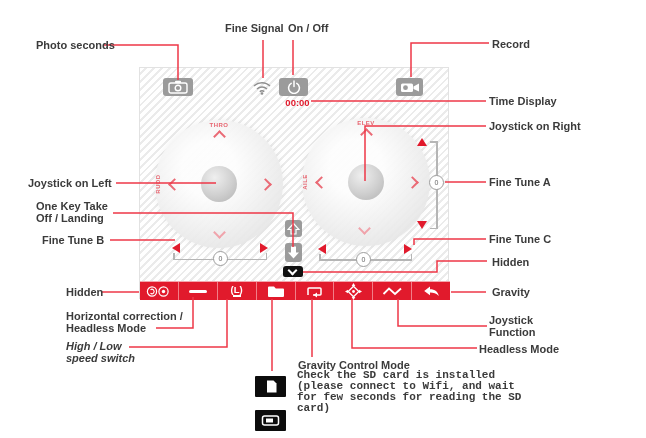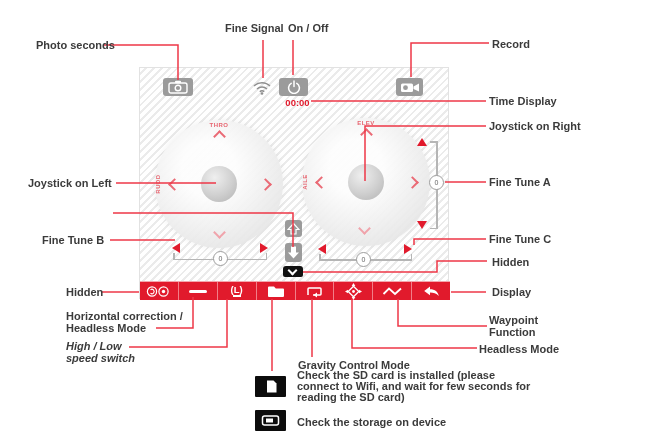--- a/index.html
+++ b/index.html
@@ -1,21 +1,21 @@
 <!DOCTYPE html>
 <html><head>
 <meta charset="utf-8">
 <style>
   html,body{margin:0;padding:0;background:#fff;}
   .canvas{position:relative;width:646px;height:438px;background:#fff;overflow:hidden;
           font-family:"Liberation Sans",sans-serif;}
   
   .lbl{position:absolute;font-size:11px;font-weight:600;color:#3b3b3b;line-height:12px;white-space:nowrap;}
   .lbl span{display:block;}
-  .wrap{white-space:normal;line-height:11px;}
+  .wrap{white-space:normal;line-height:11px;font-family:Liberation Mono, monospace;}
   
   .app{position:absolute;left:139px;top:67px;width:310px;height:232px;box-sizing:border-box;
        border:1px solid #e2e2e2;
        background:repeating-linear-gradient(135deg,#ffffff 0px,#ffffff 3.5px,#ebebeb 3.5px,#ebebeb 5.5px);}
   .gbtn{position:absolute;background:#9b9b9b;border-radius:3px;display:flex;align-items:center;justify-content:center;}
   .time{position:absolute;left:141px;top:29px;width:33px;text-align:center;font-size:9.5px;font-weight:bold;color:#e11a2c;}
   .disc{position:absolute;width:128px;height:128px;border-radius:50%;
         background:radial-gradient(circle at 42% 38%, rgba(253,253,253,.97) 25%, rgba(233,233,233,.92) 70%, rgba(218,218,218,.88) 100%);
         box-shadow:0 0 6px rgba(0,0,0,.06);}
   .knob{position:absolute;width:36px;height:36px;border-radius:50%;
@@ -224,31 +224,35 @@
   </svg>
 
   <div class="lbl" style="left:36px;top:39px;">Photo seconds</div>
   <div class="lbl" style="left:225px;top:22px;">Fine Signal</div>
   <div class="lbl" style="left:288px;top:22px;">On / Off</div>
   <div class="lbl" style="left:492px;top:38px;">Record</div>
   <div class="lbl" style="left:489px;top:95px;">Time Display</div>
   <div class="lbl" style="left:489px;top:120px;">Joystick on Right</div>
   <div class="lbl" style="left:489px;top:176px;">Fine Tune A</div>
   <div class="lbl" style="left:28px;top:177px;text-align:right;">Joystick on Left</div>
+  <div class="lbl" style="left:36px;top:200px;">
+    <span>One Key Take</span>
+      <span>Off / Landing</span>
+  </div>
   <div class="lbl" style="left:42px;top:234px;">Fine Tune B</div>
   <div class="lbl" style="left:489px;top:233px;">Fine Tune C</div>
   <div class="lbl" style="left:492px;top:256px;">Hidden</div>
   <div class="lbl" style="left:66px;top:286px;">Hidden</div>
-  <div class="lbl" style="left:492px;top:286px;">Display</div>
+  <div class="lbl" style="left:492px;top:286px;">Gravity</div>
   <div class="lbl" style="left:66px;top:310px;">
     <span>Horizontal correction /</span>
       <span>Headless Mode</span>
   </div>
   <div class="lbl" style="left:489px;top:314px;">
-    <span>Waypoint</span>
+    <span>Joystick</span>
       <span>Function</span>
   </div>
   <div class="lbl" style="left:66px;top:340px;font-style:italic;">
     <span>High / Low</span>
       <span>speed switch</span>
   </div>
   <div class="lbl" style="left:479px;top:343px;">Headless Mode</div>
   <div class="lbl" style="left:298px;top:359px;">Gravity Control Mode</div>
 
   <div class="blackbox" style="left:255px;top:376px;">
@@ -257,15 +261,14 @@
     </svg>
   </div>
   <div class="lbl wrap" style="left:297px;top:370px;width:240px;">Check the SD card is installed (please connect to Wifi, and wait for few seconds for reading the SD card)</div>
 
   <div class="blackbox" style="left:255px;top:410px;">
     <svg width="31" height="21">
       <rect x="7.5" y="6" width="16" height="9" rx="2" fill="none" stroke="#fff" stroke-width="1.5"></rect>
       <rect x="11" y="8.5" width="7" height="4" fill="#fff"></rect>
     </svg>
   </div>
-  <div class="lbl" style="left:297px;top:416px;">Check the storage on device</div>
 
 </div>
 
 </body></html>

